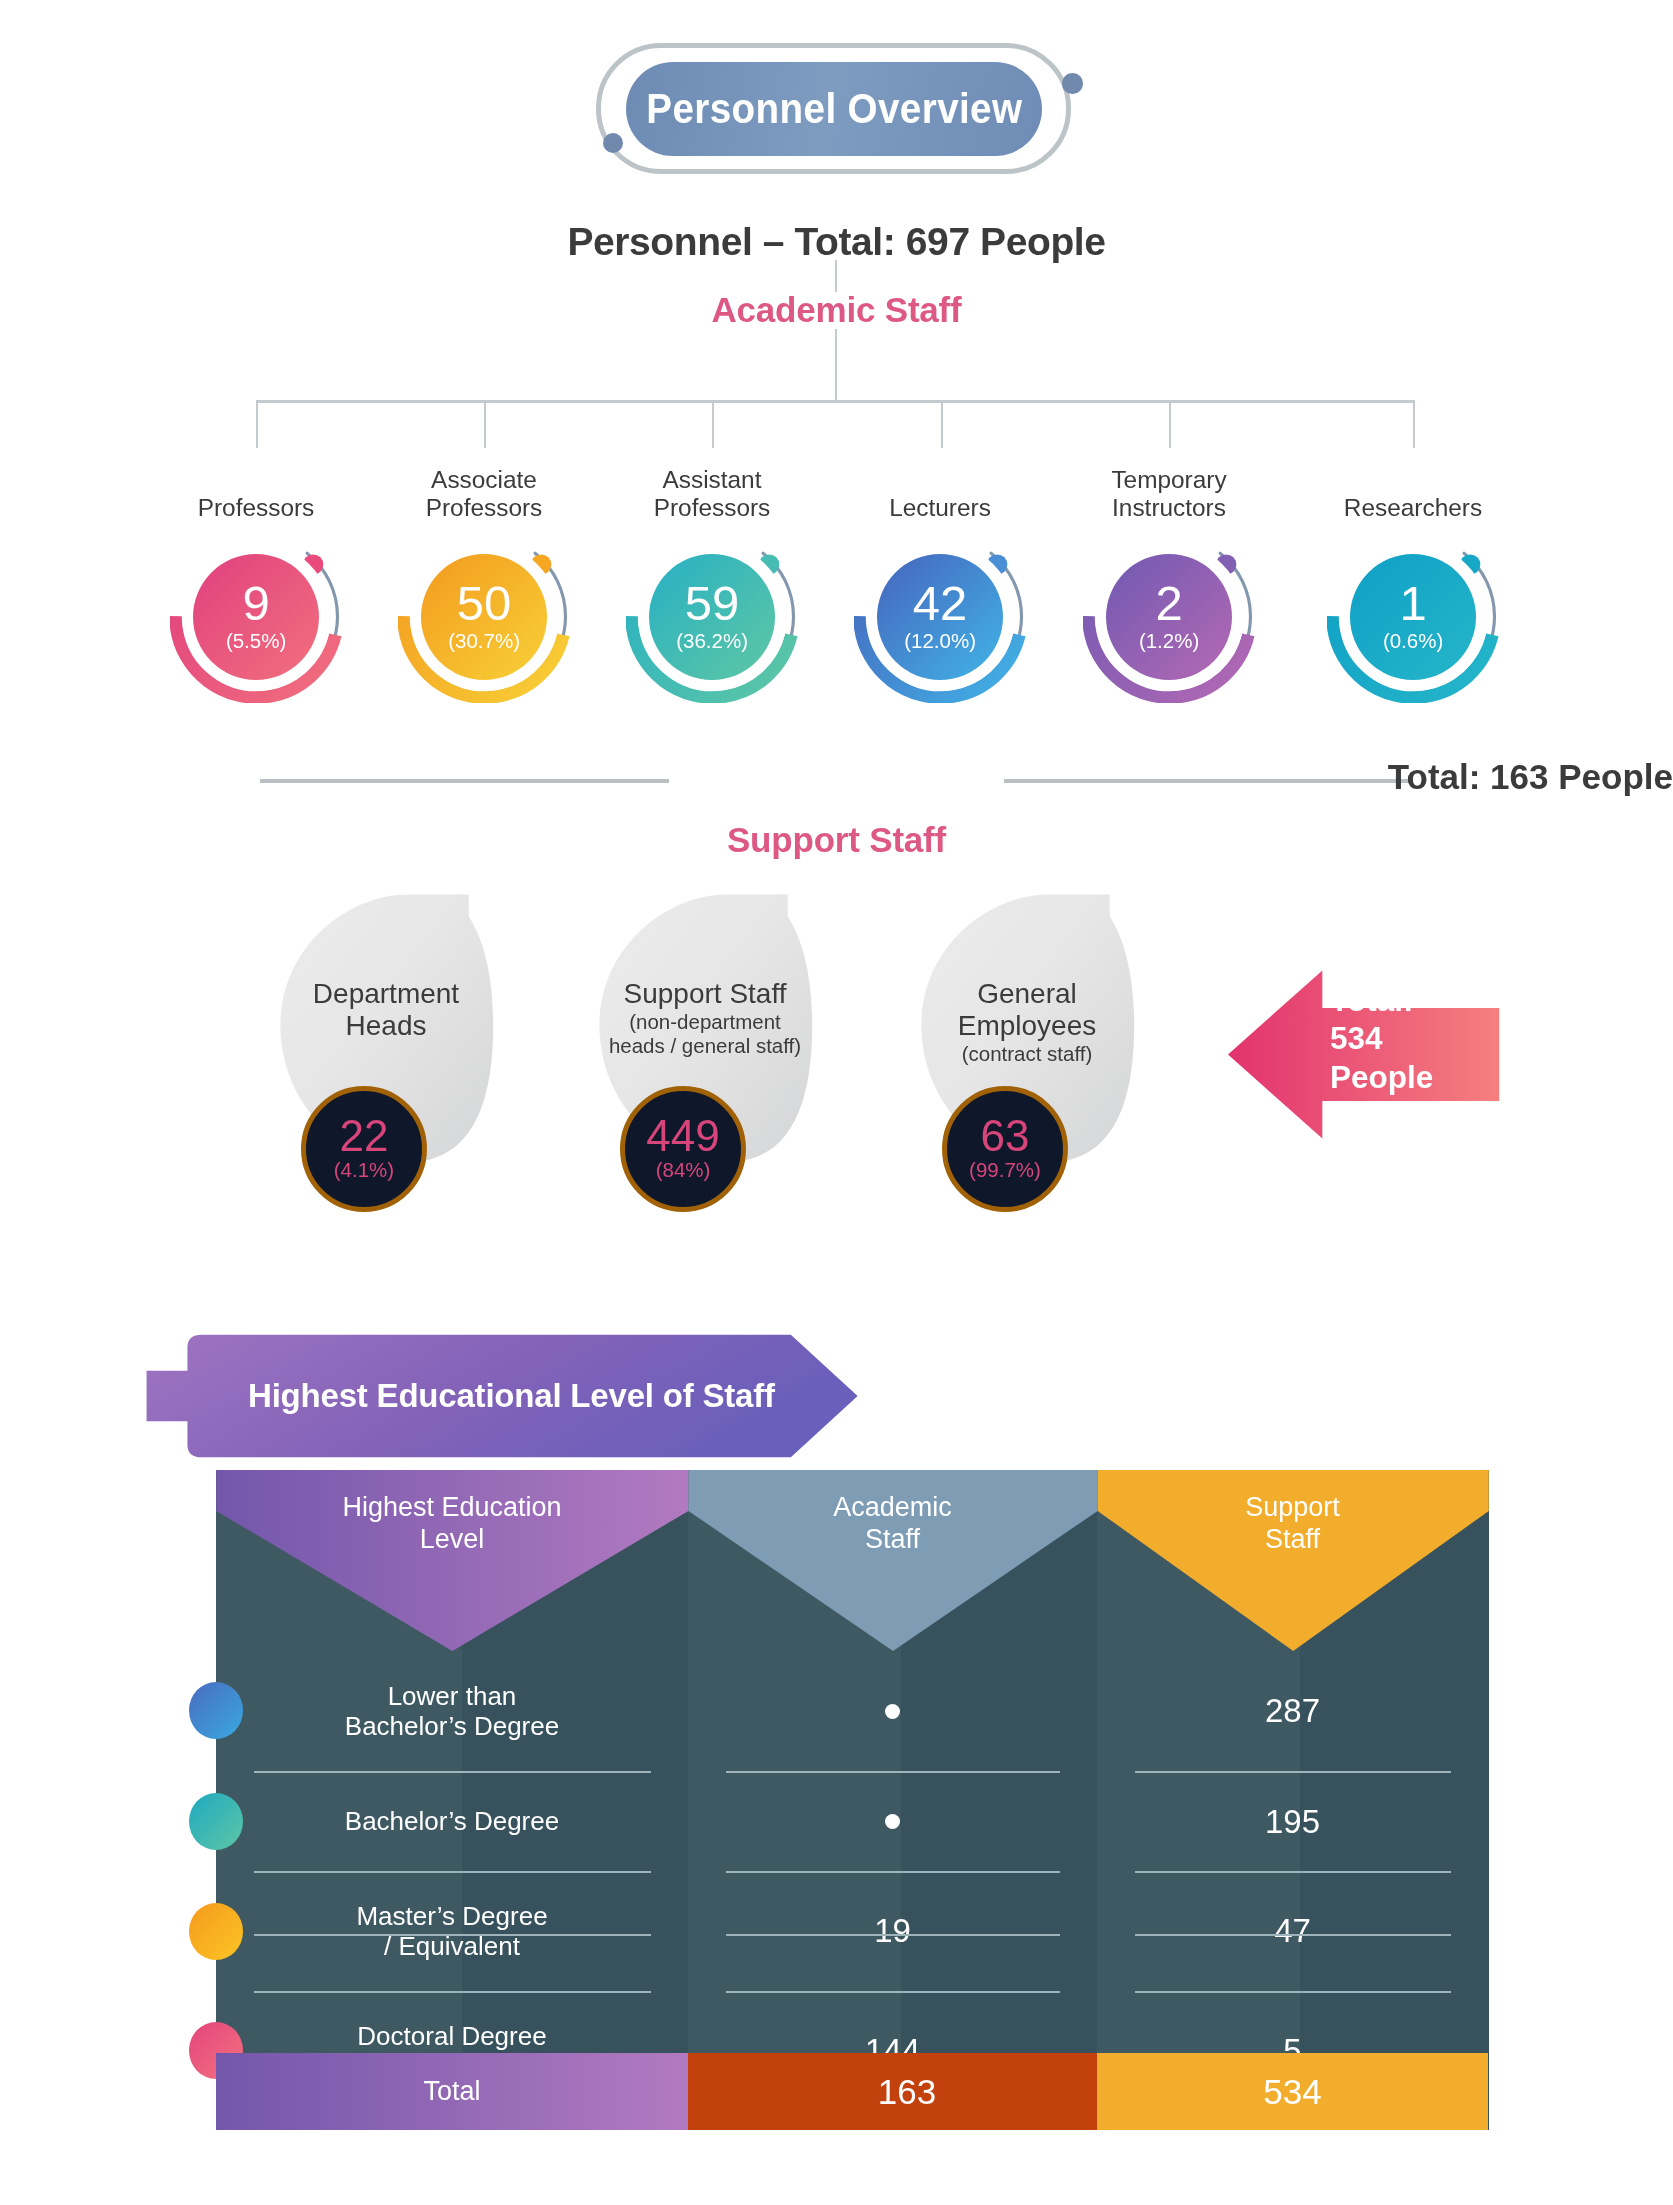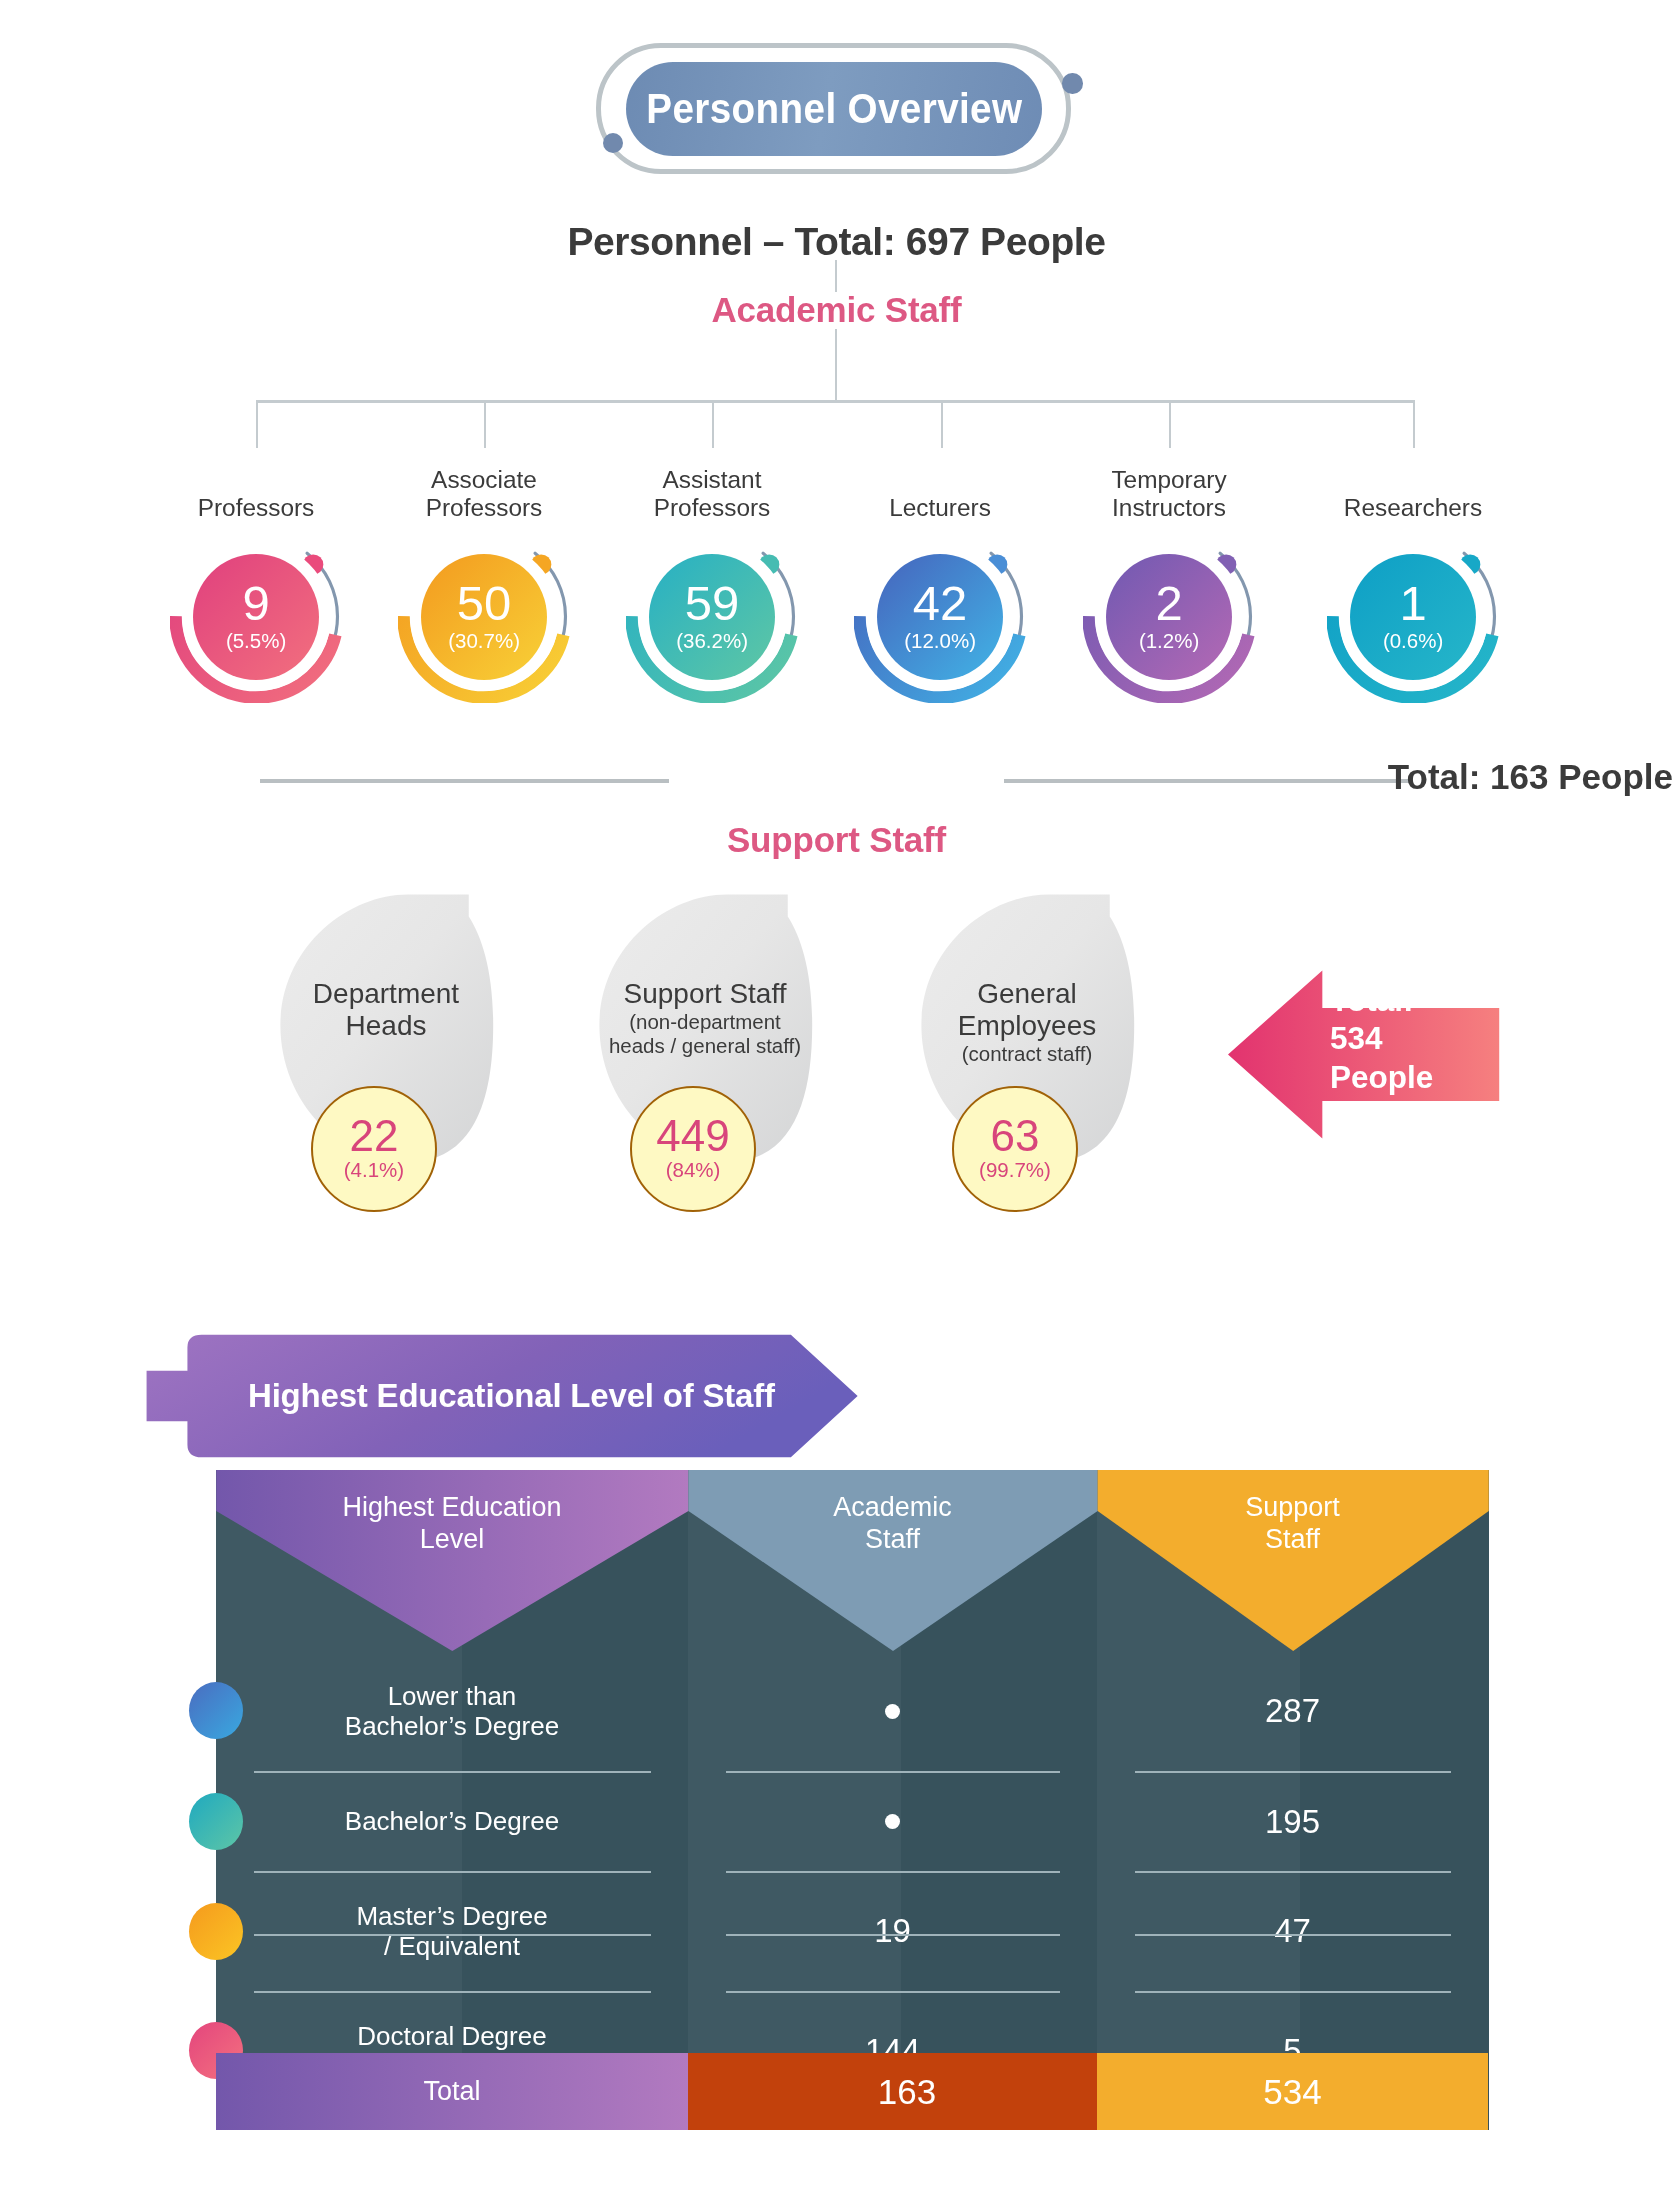--- a/index.html
+++ b/index.html
@@ -85,22 +85,22 @@
   .bubbles { position: absolute; left: 0; top: 885px; width: 1673px; height: 370px; }
   .bubble { position: absolute; top: 0; width: 268px; height: 331px; }
   .bubble .blob { position: absolute; left: 0; top: 0; }
   .bubble .btext {
     position: absolute; left: 0; right: 0; top: 93px; text-align: center;
     color: #3b3b3b; padding: 0 11px;
   }
   .btext .b1 { font-size: 28px; line-height: 1.14; }
   .btext .b2 { font-size: 20.5px; line-height: 1.16; }
   .bubble .bcirc {
-    position: absolute; left: 59px; top: 201px; width: 126px; height: 126px;
-    border-radius: 50%; background: #fef9c3; border: 2px solid #a16207;
+    position: absolute; left: 49px; top: 201px; width: 126px; height: 126px;
+    border-radius: 50%; background: #0f172a; border: 5px solid #a16207;
     display: flex; flex-direction: column; align-items: center; justify-content: center;
   }
   .bcirc .n { font-size: 44px; color: #d8457b; font-weight: 400; line-height: .95; }
   .bcirc .p { font-size: 20.5px; color: #d8457b; line-height: 1.3; }
 
   
   .arrow-box { position: absolute; left: 1228px; top: 956px; width: 283px; height: 197px; }
   .arrow-box svg { position: absolute; left: 0; top: 0; }
   .arrow-txt {
     position: absolute; left: 102px; top: 25px; width: 173px;

